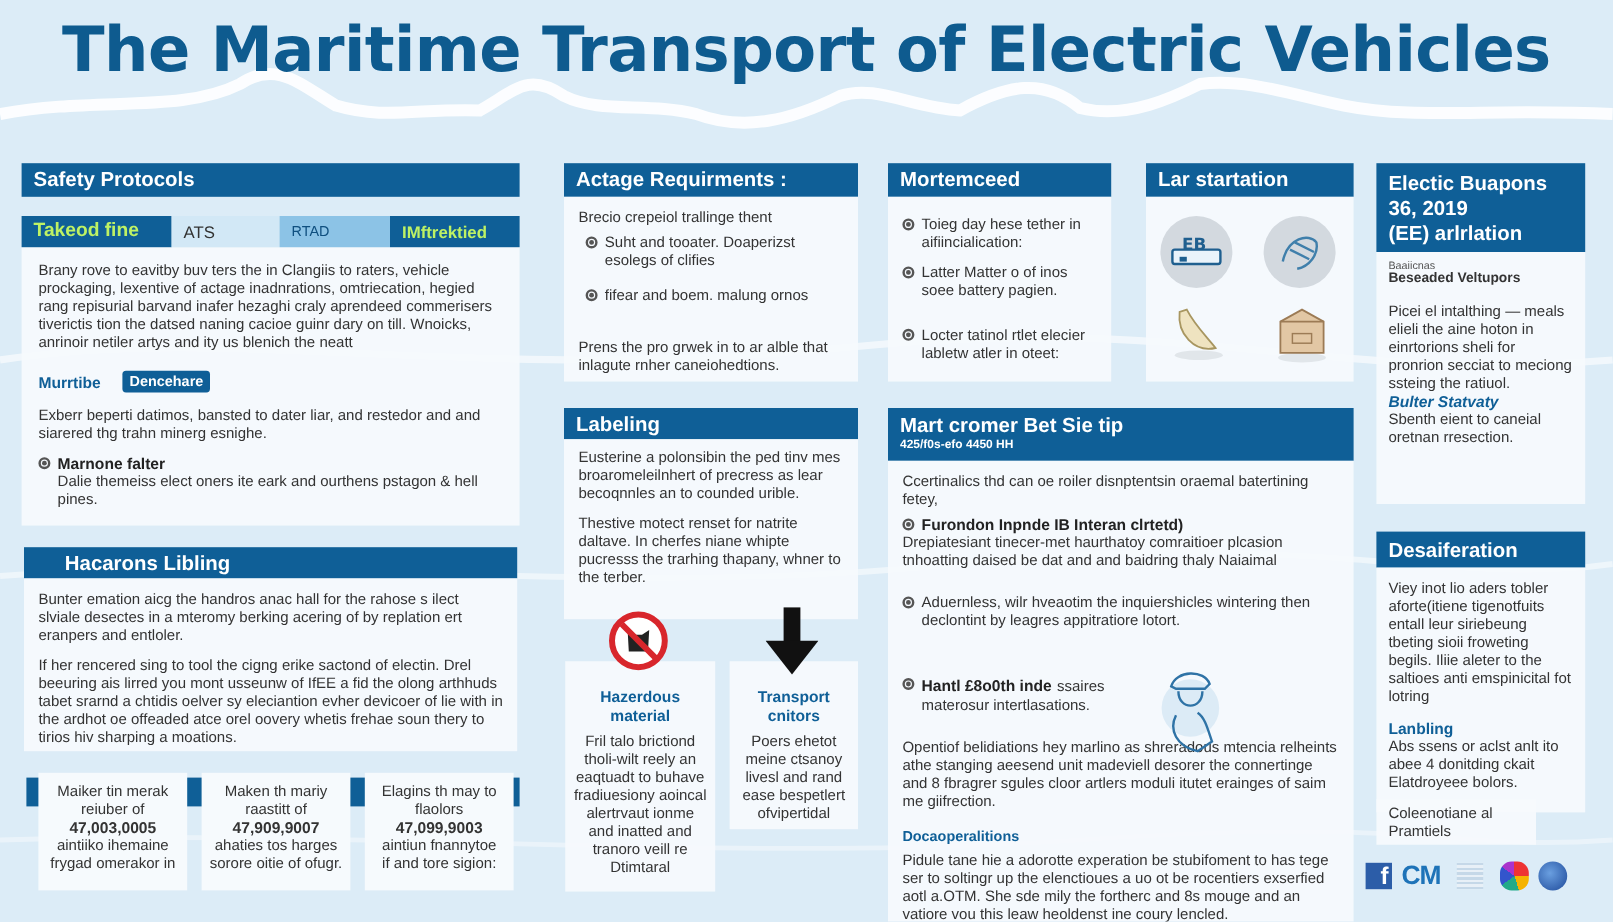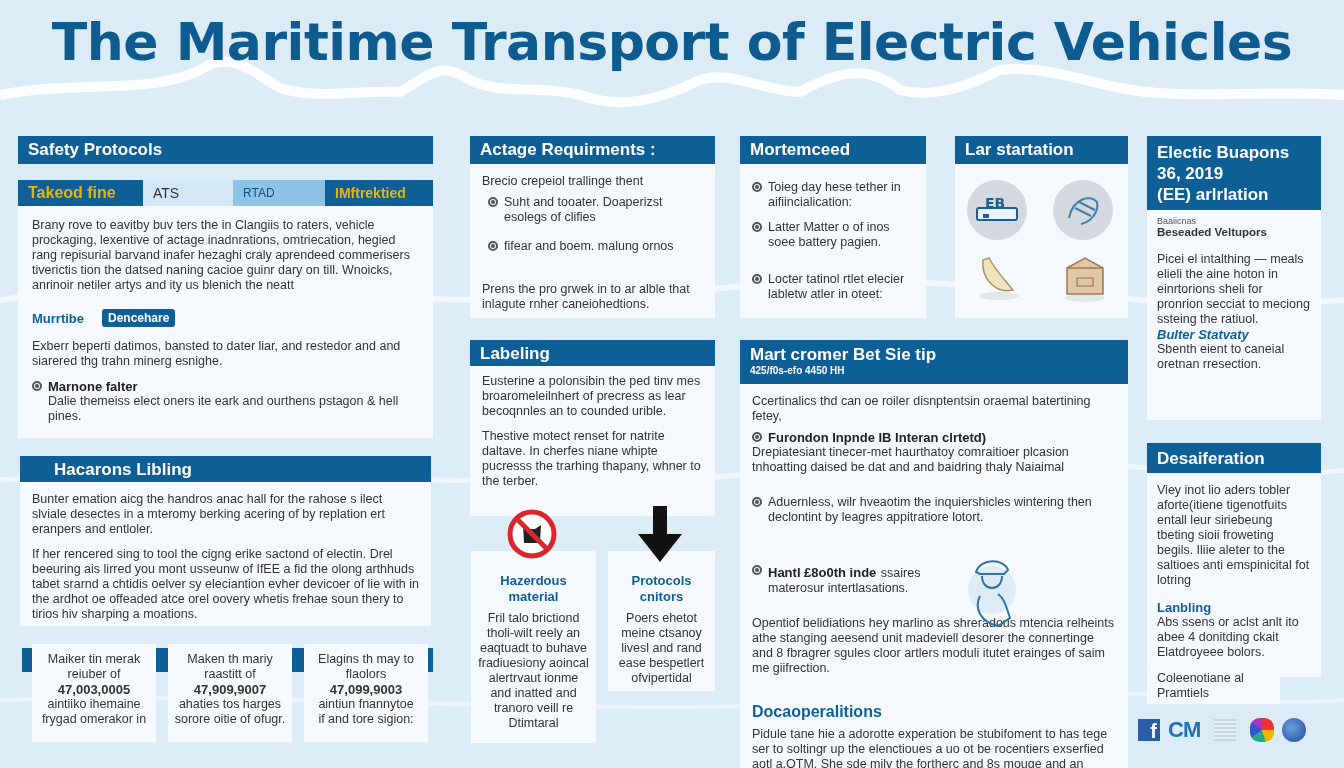--- a/index.html
+++ b/index.html
@@ -28,21 +28,21 @@
     flex: 0 0 auto; width: 10px; height: 10px; border-radius: 50%;
     border: 2px solid #555; margin-top: 2px; position: relative;
   }
   .bullet .dot::after {
     content: ""; position: absolute; left: 1px; top: 1px; width: 4px; height: 4px;
     border-radius: 50%; background: #555;
   }
   .sub-blue { color: #0f5f97; font-weight: bold; font-size: 13px; }
   .tabs { display: flex; height: 26px; }
   .tab { font-size: 14px; display: flex; align-items: center; padding: 0 10px; }
-  .tab.dark { background: #0f5f97; color: #eab308; font-weight: bold; }
+  .tab.dark { background: #0f5f97; color: #bef264; font-weight: bold; }
   .tab.light { background: #d2e8f6; color: #333; }
   .tab.mid { background: #8cc3e6; color: #0f4f7f; }
   .doc-card { position: absolute; background: #f6fafd; text-align: center; font-size: 12.5px; line-height: 15px; color: #333; padding: 8px 4px; }
   .doc-card .num { font-weight: bold; font-size: 13px; }
   .icon-circle { width: 60px; height: 60px; border-radius: 50%; background: #d3d9df; display: flex; align-items: center; justify-content: center; }
 </style>
 </head>
 <body>
 
 <svg class="bg-wave" viewBox="0 0 1344 768">
@@ -145,21 +145,21 @@
 <div class="panel" style="left:507px; top:509px; width:50px; height:50px;">
   <svg width="50" height="50" viewBox="0 0 50 50">
     <circle cx="25" cy="25" r="22" fill="#fff" stroke="#d8262c" stroke-width="5"></circle>
     <path d="M16 16 L22 20 L28 20 L34 16 L33 34 L17 34 Z" fill="#222"></path>
     <line x1="11" y1="11" x2="39" y2="39" stroke="#d8262c" stroke-width="5"></line>
   </svg>
 </div>
 
 <div class="panel" style="left:608px; top:551px; width:107px; height:140px;">
   <div class="card" style="width:100%; height:100%; text-align:center; padding:22px 4px 6px;">
-    <div class="sub-blue" style="font-size:13px; line-height:16px;">Protocols cnitors</div>
+    <div class="sub-blue" style="font-size:13px; line-height:16px;">Transport cnitors</div>
     <div class="body-text" style="margin-top:6px;">Poers ehetot meine ctsanoy livesl and rand ease bespetlert ofvipertidal</div>
   </div>
 </div>
 <div class="panel" style="left:638px; top:506px; width:44px; height:58px;">
   <svg width="44" height="58" viewBox="0 0 44 58">
     <rect x="15" y="0" width="14" height="30" fill="#111"></rect>
     <polygon points="0,28 44,28 22,56" fill="#111"></polygon>
   </svg>
 </div>
 
@@ -237,21 +237,21 @@
         <div class="body-text">materosur intertlasations.</div>
       </div>
     </div>
     <div style="position:absolute; left:218px; top:168px; width:70px; height:80px;">
       <svg width="70" height="80" viewBox="0 0 70 80">
           <circle cx="34" cy="38" r="24" fill="#dcebf6"></circle>
           <path d="M18 20 C 22 6, 46 6, 50 18 L 46 22 L 22 22 Z M24 24 C 24 40, 44 40, 44 24 M22 44 C 16 56, 22 70, 40 74 L 52 66 C 48 54, 46 46, 40 42" stroke="#2f73a6" stroke-width="2" fill="none"></path>
         </svg>
     </div>
     <p class="body-text" style="margin-top:20px;">Opentiof belidiations hey marlino as shreradous mtencia relheints athe stanging aeesend unit madeviell desorer the connertinge and 8 fbragrer sgules cloor artlers moduli itutet erainges of saim me giifrection.</p>
-    <div class="sub-blue" style="margin-top:27px; font-size:16px;">Docaoperalitions</div>
+    <div class="sub-blue" style="margin-top:14px; font-size:12px;">Docaoperalitions</div>
     <p class="body-text" style="margin-top:6px;">Pidule tane hie a adorotte experation be stubifoment to has tege ser to soltingr up the elenctioues a uo ot be rocentiers exserfied aotl a.OTM. She sde mily the fortherc and 8s mouge and an vatiore vou this leaw heoldenst ine coury lencled.</p>
   </div>
 </div>
 
 <div class="panel" style="left:1147px; top:108px; width:174px;">
   <div class="hdr" style="padding:6px 10px; height:74px; line-height:21px;">
     <div>Electic Buapons</div>
     <div>36, 2019</div>
     <div>(EE) arlrlation</div>
   </div>

